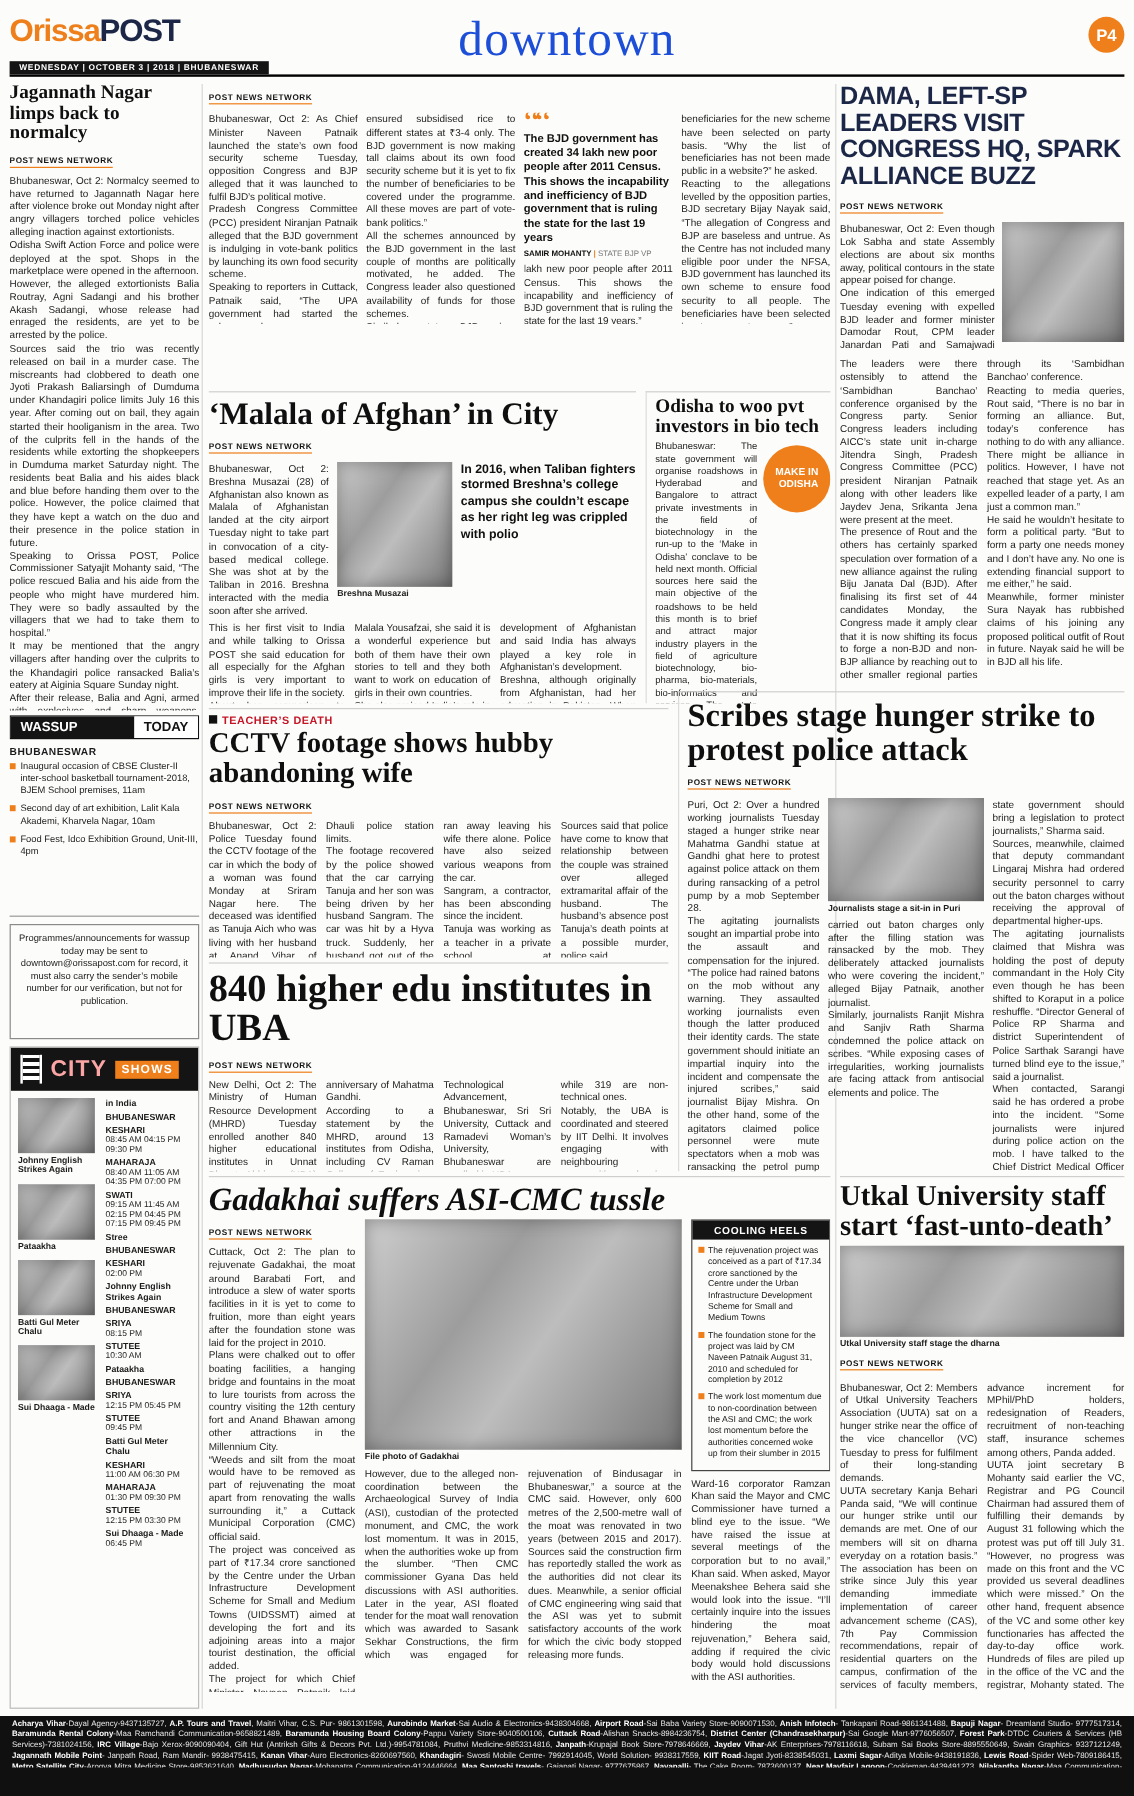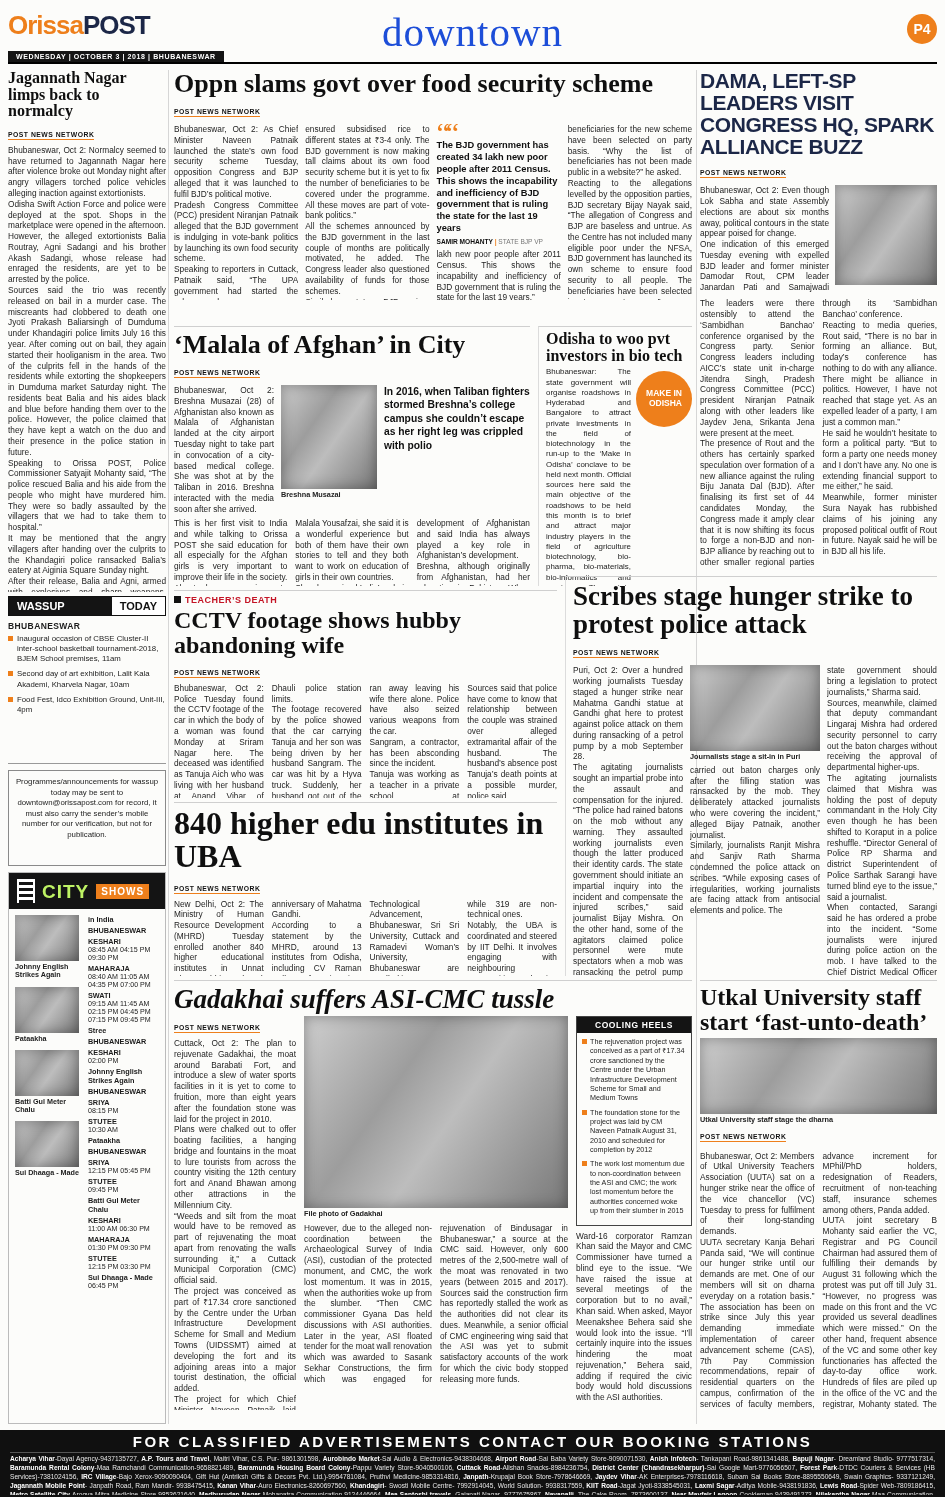--- a/index.html
+++ b/index.html
@@ -114,21 +114,21 @@
   .wassup-city{font-size:8.5px;font-weight:800;margin:5px 0 3px 0;letter-spacing:.4px;}
   .wassup-list{list-style:none;margin:0;padding:0;}
   .wassup-list li{display:flex;gap:4px;font-size:7.8px;line-height:1.3;margin-bottom:5px;}
   #programmes{left:8px;top:770px;width:158px;height:96px;border:1px solid #8a8a8a;padding:6px;
               font-size:7.8px;line-height:1.35;text-align:center;white-space:pre-line;}
   
   #cityshows{left:8px;top:872px;width:158px;height:552px;border:1px solid #bbb;}
   .cs-head{background:#141414;padding:6px 8px;display:flex;align-items:center;gap:7px;}
   .film-icon{width:14px;height:24px;background:repeating-linear-gradient(180deg,#fff 0 3px,#141414 3px 6px);
              border-left:2px solid #fff;border-right:2px solid #fff;}
-  .cs-head .c1{color:#bef264;font-weight:800;font-size:19px;letter-spacing:1px;line-height:1;}
+  .cs-head .c1{color:#fca5a5;font-weight:800;font-size:19px;letter-spacing:1px;line-height:1;}
   .cs-head .c2{background:#ee7f1b;color:#fff;font-weight:800;font-size:10px;padding:2px 5px;letter-spacing:1px;}
   .cs-content{display:flex;gap:5px;padding:6px;}
   .cs-posters{width:68px;}
   .poster-wrap{margin:0 0 7px 0;}
   .poster{width:64px;height:46px;}
   .poster-title{font-size:7.2px;font-weight:bold;line-height:1.15;margin-top:2px;}
   .cs-lines{flex:1;}
   .cs-line{margin-bottom:2px;}
   .cs-name{font-size:7.3px;font-weight:800;display:block;}
   .cs-times{font-size:7.1px;color:#222;display:block;}
@@ -330,21 +330,20 @@
 
           <div class="cs-line">
             <span class="cs-name">Sui Dhaaga - Made</span>
             <span class="cs-times">06:45 PM</span>
           </div>
         </div>
     </div>
   </section>
 
   <article id="a-oppn" class="block">
-    <h1 class="hl hl-xl">Oppn slams govt over food security scheme</h1>
     <div class="byline">POST NEWS NETWORK</div>
     <div class="oppn-cols">
       <div class="oc body">Bhubaneswar, Oct 2: As Chief Minister Naveen Patnaik launched the state’s own food security scheme Tuesday, opposition Congress and BJP alleged that it was launched to fulfil BJD’s political motive.
 Pradesh Congress Committee (PCC) president Niranjan Patnaik alleged that the BJD government is indulging in vote-bank politics by launching its own food security scheme.
 Speaking to reporters in Cuttack, Patnaik said, “The UPA government had started the scheme and</div>
       <div class="oc body">ensured subsidised rice to different states at ₹3-4 only. The BJD government is now making tall claims about its own food security scheme but it is yet to fix the number of beneficiaries to be covered under the programme. All these moves are part of vote-bank politics.”
 All the schemes announced by the BJD government in the last couple of months are politically motivated, he added. The Congress leader also questioned availability of funds for those schemes.
 Similarly, state BJP vice-president Samir Mohanty said, “The BJD government has created 34</div>
       <div class="oc">
         <div class="pullquote">
@@ -490,21 +489,20 @@
     <h1 class="hl hl-md">Utkal University staff start ‘fast-unto-death’</h1>
     <div class="utkal-photo photo"></div>
     <div class="caption">Utkal University staff stage the dharna</div>
     <div class="byline">POST NEWS NETWORK</div><br>
     <div class="body cols2">Bhubaneswar, Oct 2: Members of Utkal University Teachers Association (UUTA) sat on a hunger strike near the office of the vice chancellor (VC) Tuesday to press for fulfilment of their long-standing demands.
 UUTA secretary Kanja Behari Panda said, “We will continue our hunger strike until our demands are met. One of our members will sit on dharna everyday on a rotation basis.” The association has been on strike since July this year demanding immediate implementation of career advancement scheme (CAS), 7th Pay Commission recommendations, repair of residential quarters on the campus, confirmation of the services of faculty members, advance increment for MPhil/PhD holders, redesignation of Readers, recruitment of non-teaching staff, insurance schemes among others, Panda added.
 UUTA joint secretary B Mohanty said earlier the VC, Registrar and PG Council Chairman had assured them of fulfilling their demands by August 31 following which the protest was put off till July 31. “However, no progress was made on this front and the VC provided us several deadlines which were missed.” On the other hand, frequent absence of the VC and some other key functionaries has affected the day-to-day office work. Hundreds of files are piled up in the office of the VC and the registrar, Mohanty stated. The association secretary said they would be on ‘hunger strike till death’ if their demands were not met.</div>
   </article>
 
   <footer id="classified" class="block">
-    <div class="cl-title">FOR CLASSIFIED ADVERTISEMENTS CONTACT OUR BOOKING STATIONS</div>
     <div class="cl-body">
       
     
         <span class="cl-st"><b class="cl-name">Acharya Vihar</b><span class="cl-info">-Dayal Agency-9437135727</span></span>
       
         <span class="cl-st"><b class="cl-name">A.P. Tours and Travel</b><span class="cl-info">, Maitri Vihar, C.S. Pur- 9861301598</span></span>
       
         <span class="cl-st"><b class="cl-name">Aurobindo Market</b><span class="cl-info">-Sai Audio &amp; Electronics-9438304668</span></span>
       
         <span class="cl-st"><b class="cl-name">Airport Road</b><span class="cl-info">-Sai Baba Variety Store-9090071530</span></span>

